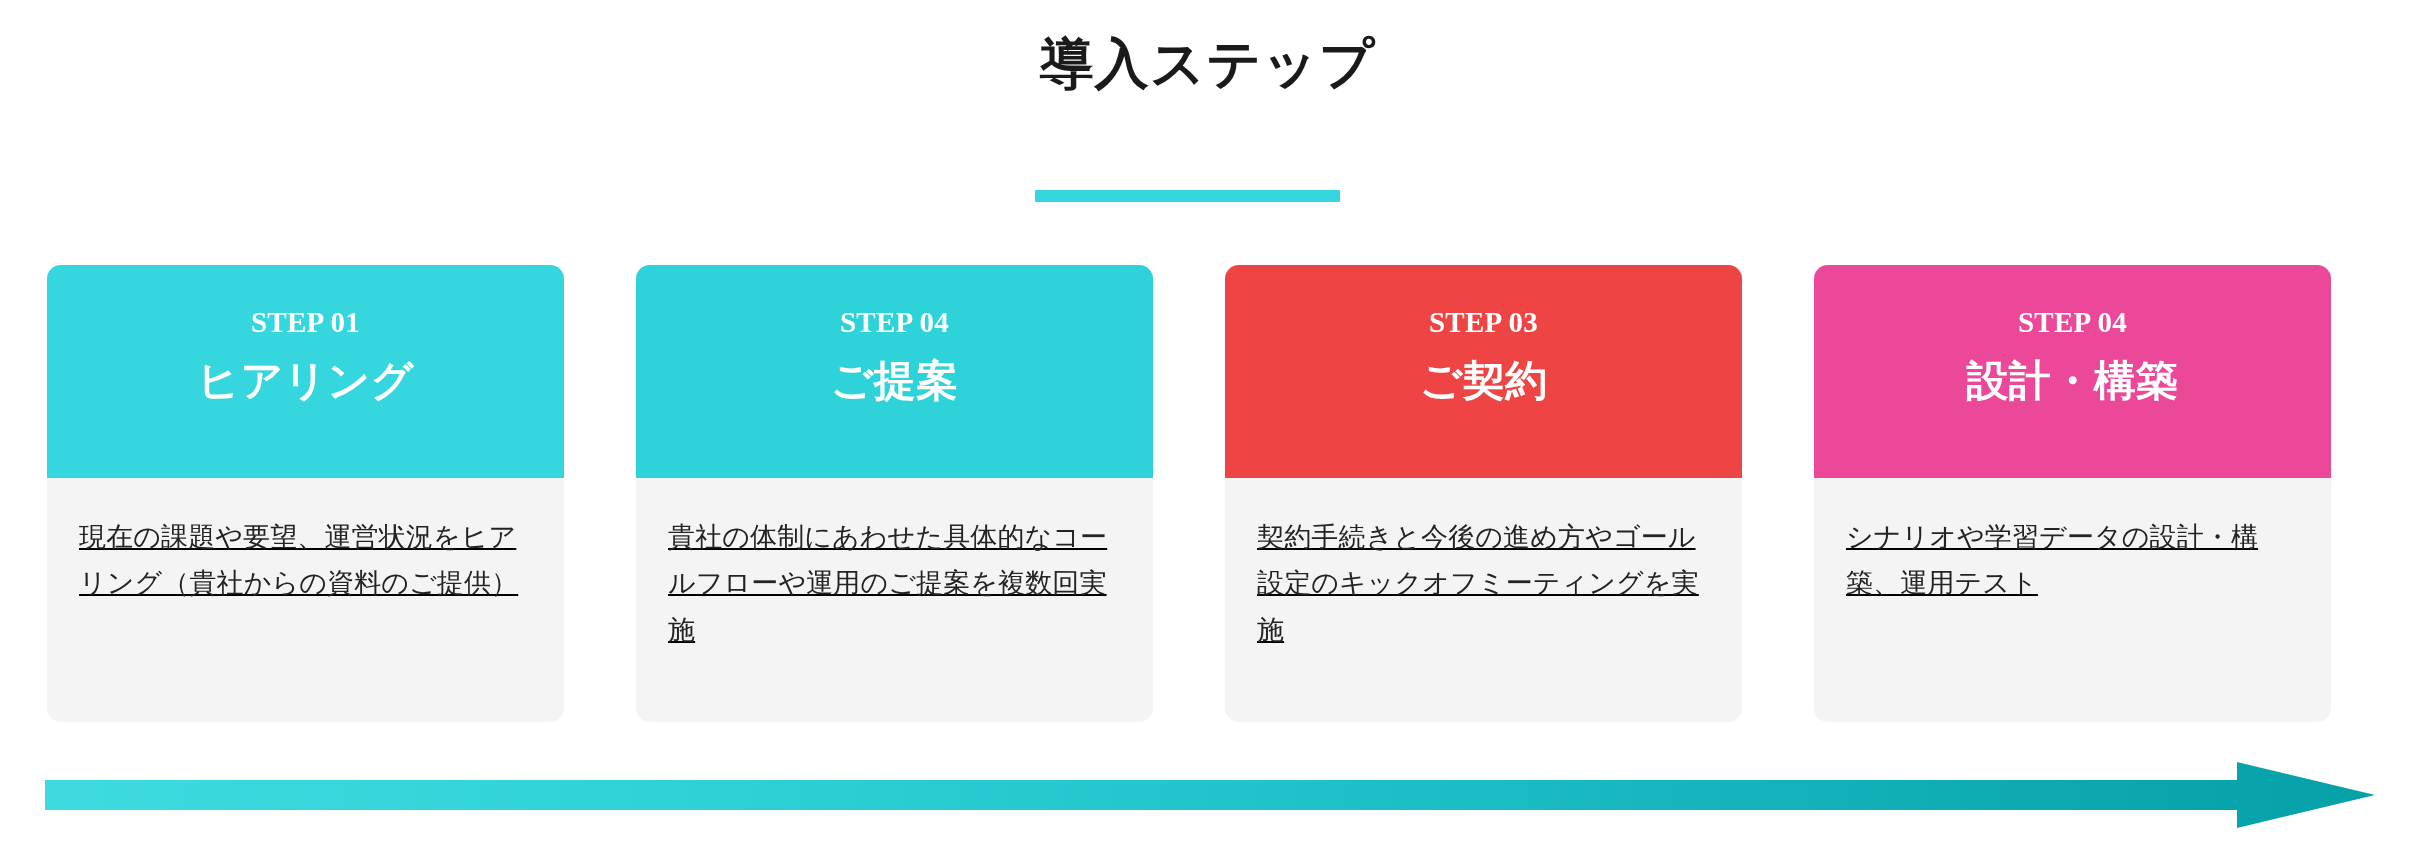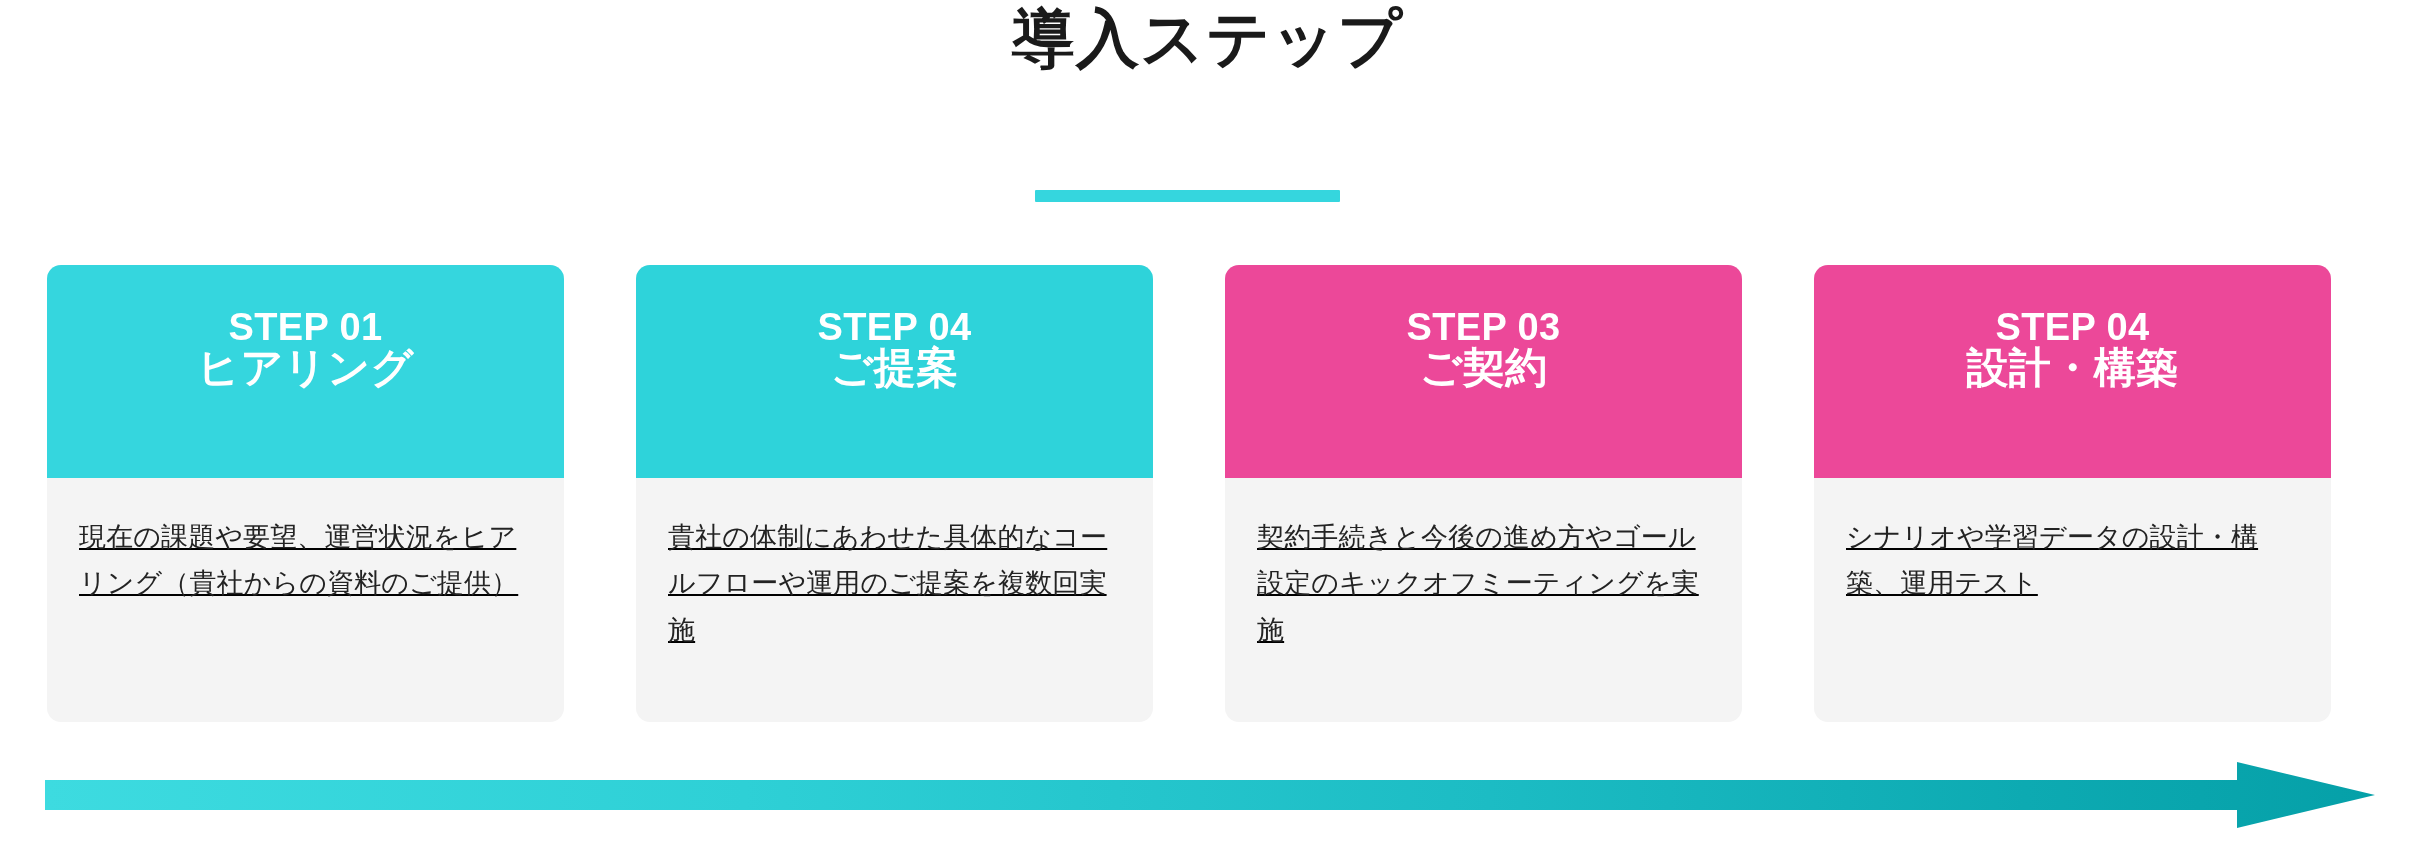--- a/index.html
+++ b/index.html
@@ -19,21 +19,22 @@
   
   .section-header {
     position: absolute;
     left: 0;
     top: 0;
     width: 2415px;
     text-align: center;
   }
   .section-title {
     margin: 0;
-    font-size: 63px;
+    padding-top: 30px;
+    font-size: 54px;
     line-height: 1.25;
     font-weight: 700;
     letter-spacing: 0.02em;
     color: #1a1a1a;
     font-family: "DejaVu Sans", "Liberation Sans", sans-serif;
   }
   .title-underline {
     position: absolute;
     left: 1035px;
     top: 190px;
@@ -69,40 +70,41 @@
     height: 213px;
     box-sizing: border-box;
     padding-top: 43px;
     display: flex;
     flex-direction: column;
     align-items: center;
     background: #35d6de;
     color: #ffffff;
   }
   .step-card.accent-2 .step-card-head { background: #2ed3da; }
-  .step-card.accent-3 .step-card-head { background: #ec4899; }
+  .step-card.accent-3 .step-card-head { background: #ef4444; }
   .step-card.accent-4 .step-card-head { background: #ec4899; text-align: right; }
   .step-card.accent-5 .step-card-head { background: #0aa3aa; }
 
   .step-kicker {
-    font-size: 38px;
+    font-size: 29px;
     font-weight: 700;
     letter-spacing: 0.01em;
     line-height: 1;
     color: #ffffff;
-    font-family: Liberation Sans, sans-serif;
+    font-family: Liberation Serif, serif;
   }
   .step-name {
+    margin-top: 19px;
     font-size: 42px;
     font-weight: 700;
     line-height: 1.2;
     letter-spacing: 0.01em;
     color: #ffffff;
     white-space: nowrap;
-    font-family: Liberation Mono, monospace;
+    font-family: Liberation Serif, serif;
   }
   .step-body {
     flex: 1 1 auto;
     padding: 36px 32px 24px 32px;
     box-sizing: border-box;
     text-decoration: underline;
   }
   .step-desc {
     margin: 0;
     font-size: 27px;

